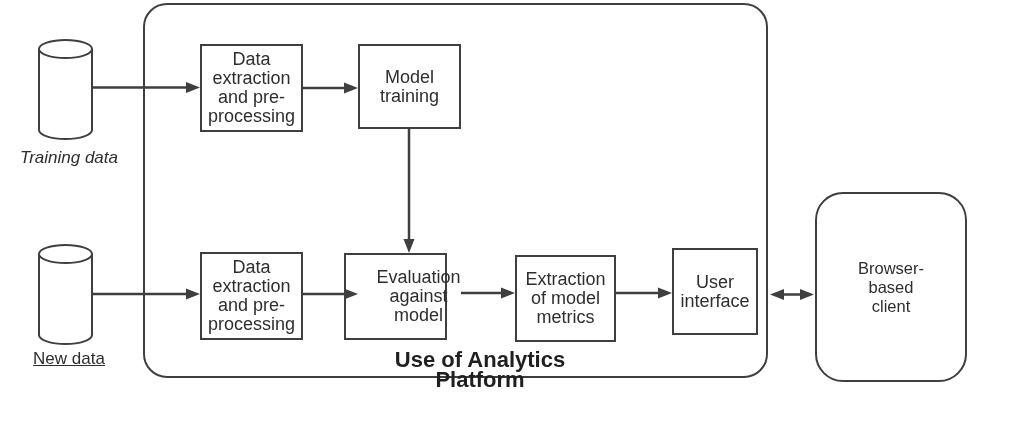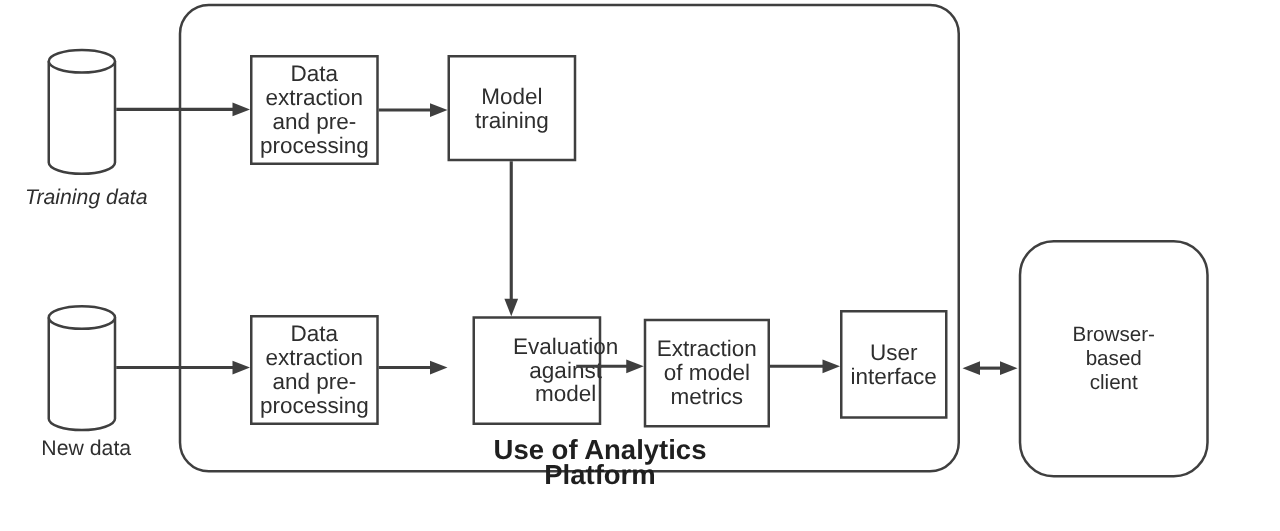--- a/index.html
+++ b/index.html
@@ -89,40 +89,40 @@
     </svg>
   </div>
   <div class="src-label" style="left:8px;top:148px;font-style:italic;">Training data</div>
 
   <div class="cyl" style="left:37px;top:243px;">
     <svg width="57" height="104" viewBox="0 0 57 104">
       <path d="M2,11 L2,92 A26.5,9 0 0 0 55,92 L55,11" fill="#ffffff" stroke="currentColor" stroke-width="2"></path>
       <ellipse cx="28.5" cy="11" rx="26.5" ry="9" fill="#ffffff" stroke="currentColor" stroke-width="2"></ellipse>
     </svg>
   </div>
-  <div class="src-label" style="left:8px;top:349px;">New data</div>
+  <div class="src-label" style="left:8px;top:349px;text-decoration:underline;">New data</div>
 
   <div class="node" style="left:200px;top:44px;width:103px;height:88px;">
     <span>Data
 extraction
 and pre-
 processing</span>
   </div>
   <div class="node" style="left:358px;top:44px;width:103px;height:85px;">
     <span>Model
 training</span>
   </div>
 
   <div class="node" style="left:200px;top:252px;width:103px;height:88px;">
     <span>Data
 extraction
 and pre-
 processing</span>
   </div>
-  <div class="node" style="left:378px;top:253px;width:103px;height:87px;padding-left:46px;">
+  <div class="node" style="left:344px;top:253px;width:103px;height:87px;padding-left:46px;">
     <span>Evaluation
 against
 model</span>
   </div>
   <div class="node" style="left:515px;top:255px;width:101px;height:87px;">
     <span>Extraction
 of model
 metrics</span>
   </div>
   <div class="node" style="left:672px;top:248px;width:86px;height:87px;">

